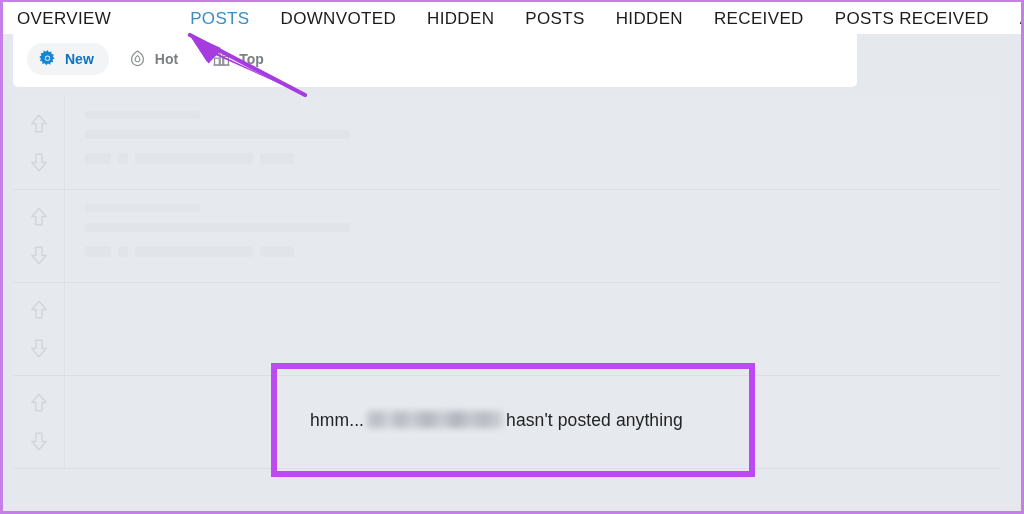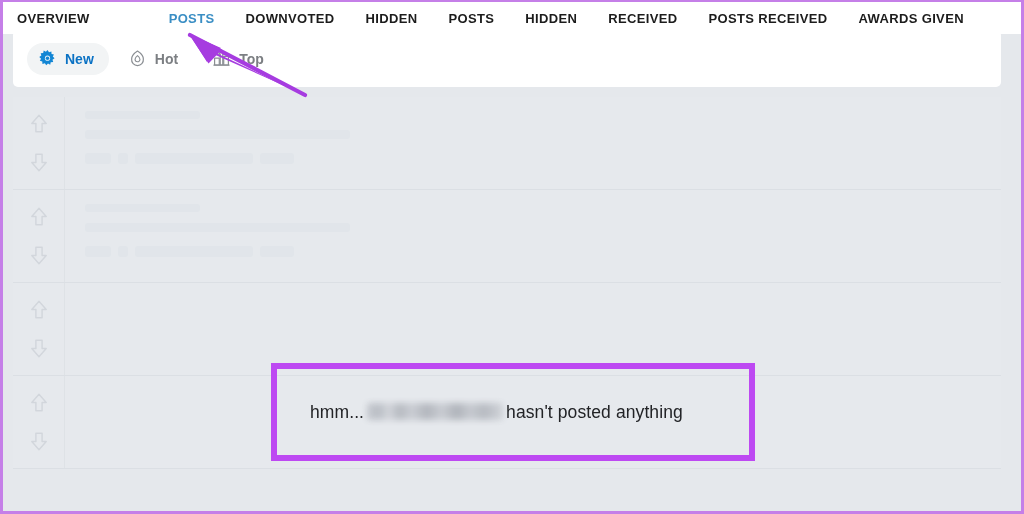--- a/index.html
+++ b/index.html
@@ -38,28 +38,28 @@
     background: #ffffff;
     display: flex;
     align-items: center;
     padding-left: 14px;
     box-sizing: border-box;
     white-space: nowrap;
     overflow: hidden;
   }
   .tab {
     position: relative;
-    font-size: 13px;
+    font-size: 17px;
     letter-spacing: 0.35px;
     color: #1c1c1c;
     padding: 0 0 7px 0;
     margin-right: 31px;
     line-height: 16px;
     cursor: pointer;
-    font-weight: 700;
+    font-weight: 400;
     align-self: flex-end;
   }
   .tab.active {
     color: #3a8ec4;
     margin-left: 48px;
   }
   .tab.active::after {
     content: "";
     position: absolute;
     left: -2px;
@@ -68,21 +68,21 @@
     height: 3px;
     background: #2a7fbd;
     border-radius: 1px;
   }
 
   
   .sortcard {
     position: absolute;
     left: 10px;
     top: 28px;
-    width: 988px;
+    width: 844px;
     height: 57px;
     background: #ffffff;
     border-radius: 5px;
     display: flex;
     align-items: center;
     padding-left: 14px;
     box-sizing: border-box;
   }
   .sortbtn {
     display: flex;
@@ -162,21 +162,21 @@
     border-radius: 3px;
     height: 11px;
   }
 
   
   .callout {
     position: absolute;
     left: 268px;
     top: 361px;
     width: 484px;
-    height: 98px;
+    height: 114px;
     border: 6px solid #bd49f2;
     box-sizing: border-box;
     background: transparent;
     display: flex;
     align-items: center;
     padding-left: 33px;
   }
   .callout-text {
     font-size: 17.5px;
     color: #222326;

